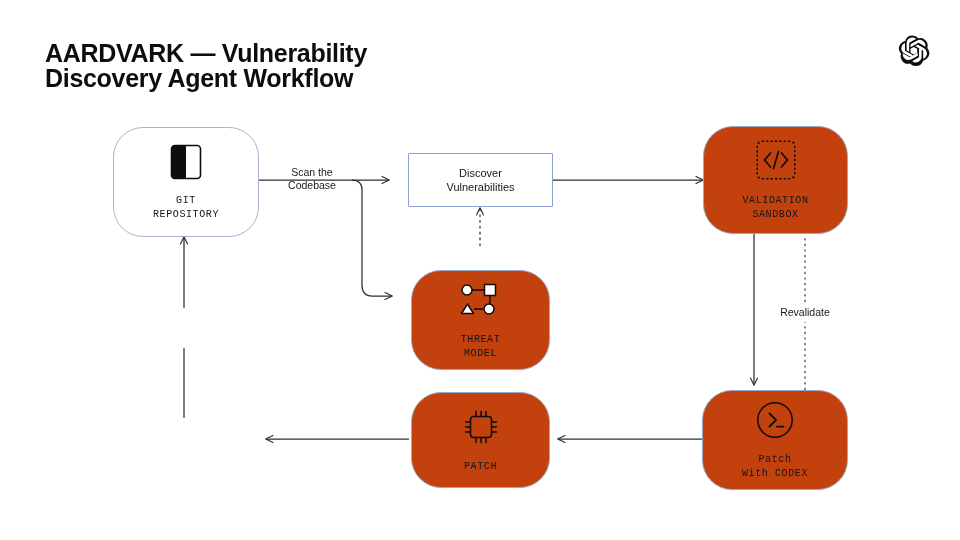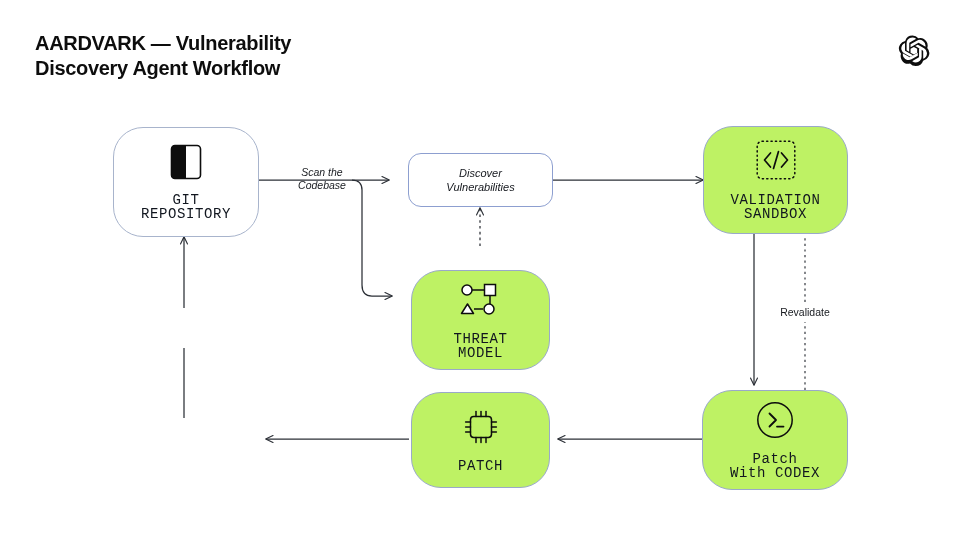--- a/index.html
+++ b/index.html
@@ -16,27 +16,27 @@
     font-family: "Liberation Sans", sans-serif;
     color: #0d0d0d;
     -webkit-font-smoothing: antialiased;
   }
 
   
   #page-title {
     position: absolute;
     left: 30px;
     top: 26px;
-    font-size: 20px;
+    font-size: 25px;
     line-height: 25px;
     font-weight: 700;
     letter-spacing: -0.3px;
     color: #0d0d0d;
     white-space: pre-line;
-    margin: 5px;
+    margin: 15px;
   }
   #brand-logo {
     position: absolute;
     right: 28px;
     top: 34px;
     width: 34px;
     height: 34px;
   }
 
   
@@ -61,35 +61,34 @@
     position: absolute;
     box-sizing: border-box;
     display: flex;
     flex-direction: column;
     align-items: center;
     justify-content: center;
   }
   .node-round {
     border-radius: 30px;
     border: 1.1px solid #9aa9c9;
-    background: #bef264;
+    background: #c2410c;
   }
   .node-round.plain {
     background: #ffffff;
     border-color: #a8b4cc;
   }
   .node-rect {
     border: 1.1px solid #8d9fd0;
     background: #ffffff;
-    border-radius: 13px;
-    font-style: italic;
+    border-radius: 1px;
   }
   .node-mono-label {
     font-family: "Liberation Mono", monospace;
-    font-size: 14px;
+    font-size: 10px;
     line-height: 13.5px;
     letter-spacing: 0.6px;
     text-align: center;
     color: #11161f;
     white-space: pre-line;
   }
   .node-sans-label {
     font-family: "Liberation Sans", sans-serif;
     font-size: 11px;
     line-height: 14px;
@@ -170,21 +169,21 @@
     <g>
       <path d="M409 439 H266" fill="none" stroke="#2b2f36" stroke-width="1.25" marker-end="url(#arrow)"></path>
     </g>
 
     <g>
       <path d="M184 418 V348" fill="none" stroke="#2b2f36" stroke-width="1.25"></path>
       <path d="M184 308 V237" fill="none" stroke="#2b2f36" stroke-width="1.25" marker-end="url(#arrow)"></path>
     </g>
   </svg>
 
-  <div class="edge-label" style="left:284px; top:166px; width:76px;font-style:italic;">Scan the
+  <div class="edge-label" style="left:274px; top:166px; width:76px;">Scan the
 Codebase</div>
 
   <div class="edge-label" style="left:746px; top:306px; width:118px;">Revalidate</div>
 
 
   <div class="node node-round plain" style="left:113px; top:127px; width:146px; height:110px;">
     <span class="node-icon">
       <svg width="36" height="38" viewBox="0 0 36 38" aria-hidden="true">
         <rect x="3.5" y="2.5" width="29" height="33" rx="3.5" fill="#ffffff" stroke="#0d0d0d" stroke-width="1.6"></rect>
         <path d="M6 2.5 H18 V35.5 H6 A2.5 2.5 0 0 1 3.5 33 V5 A2.5 2.5 0 0 1 6 2.5 Z" fill="#0d0d0d"></path>

